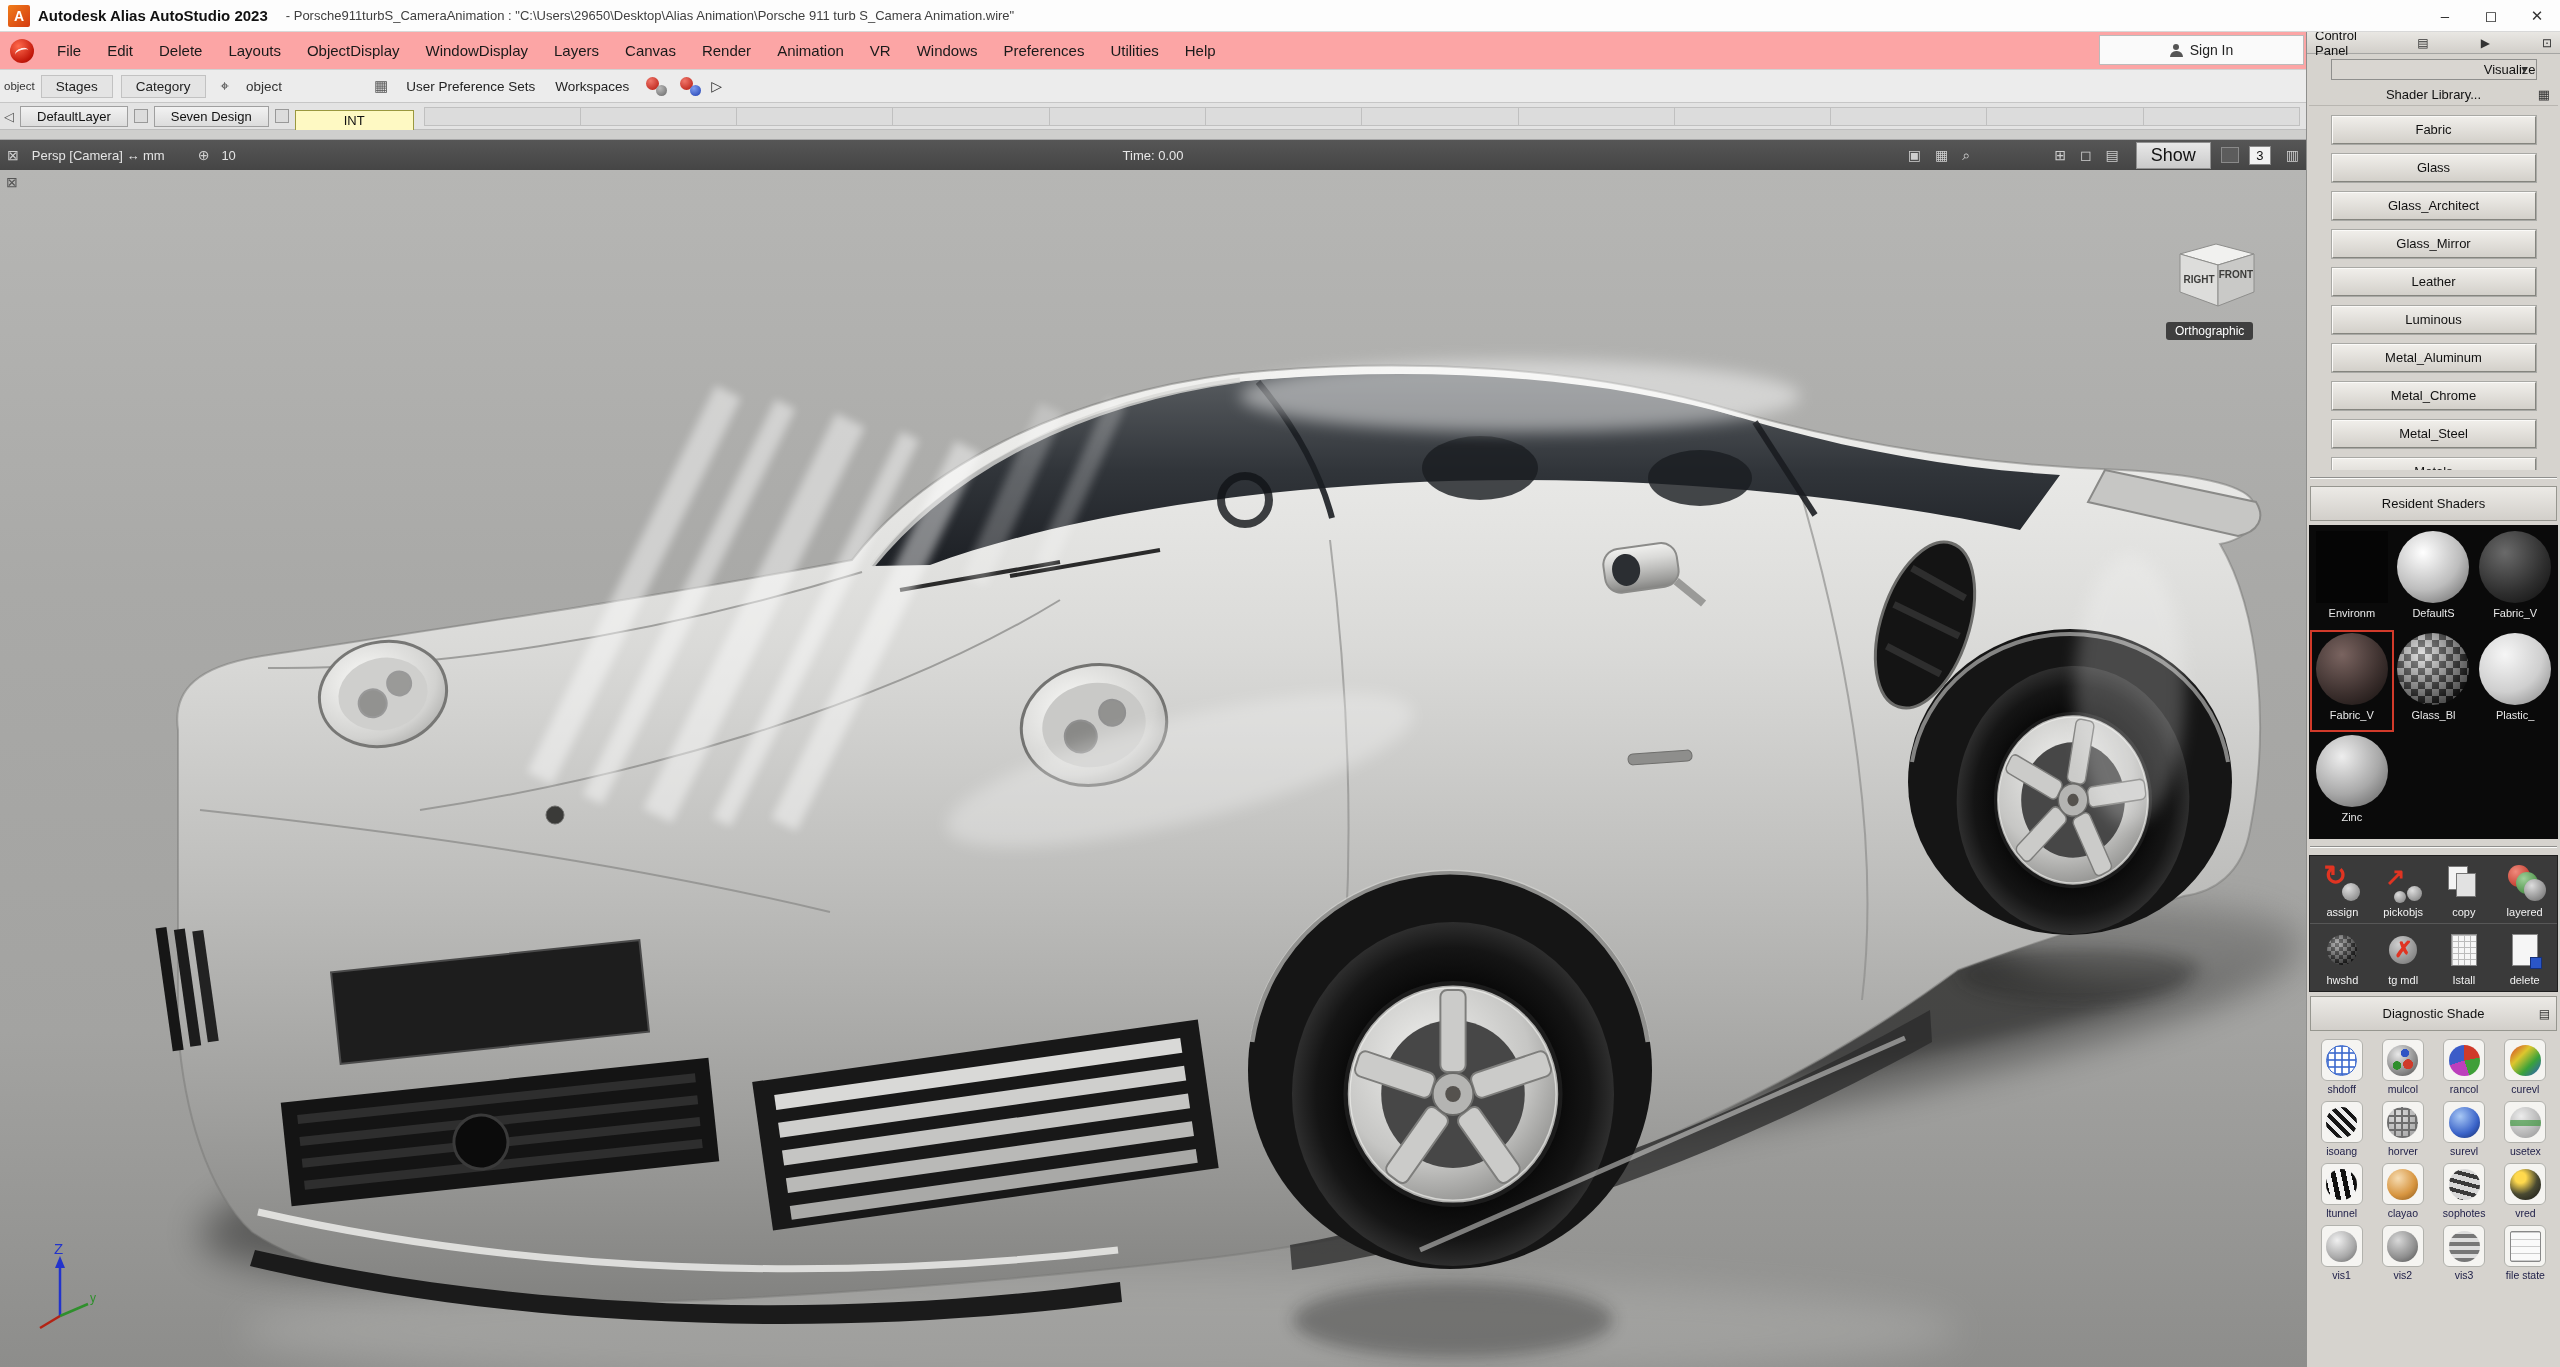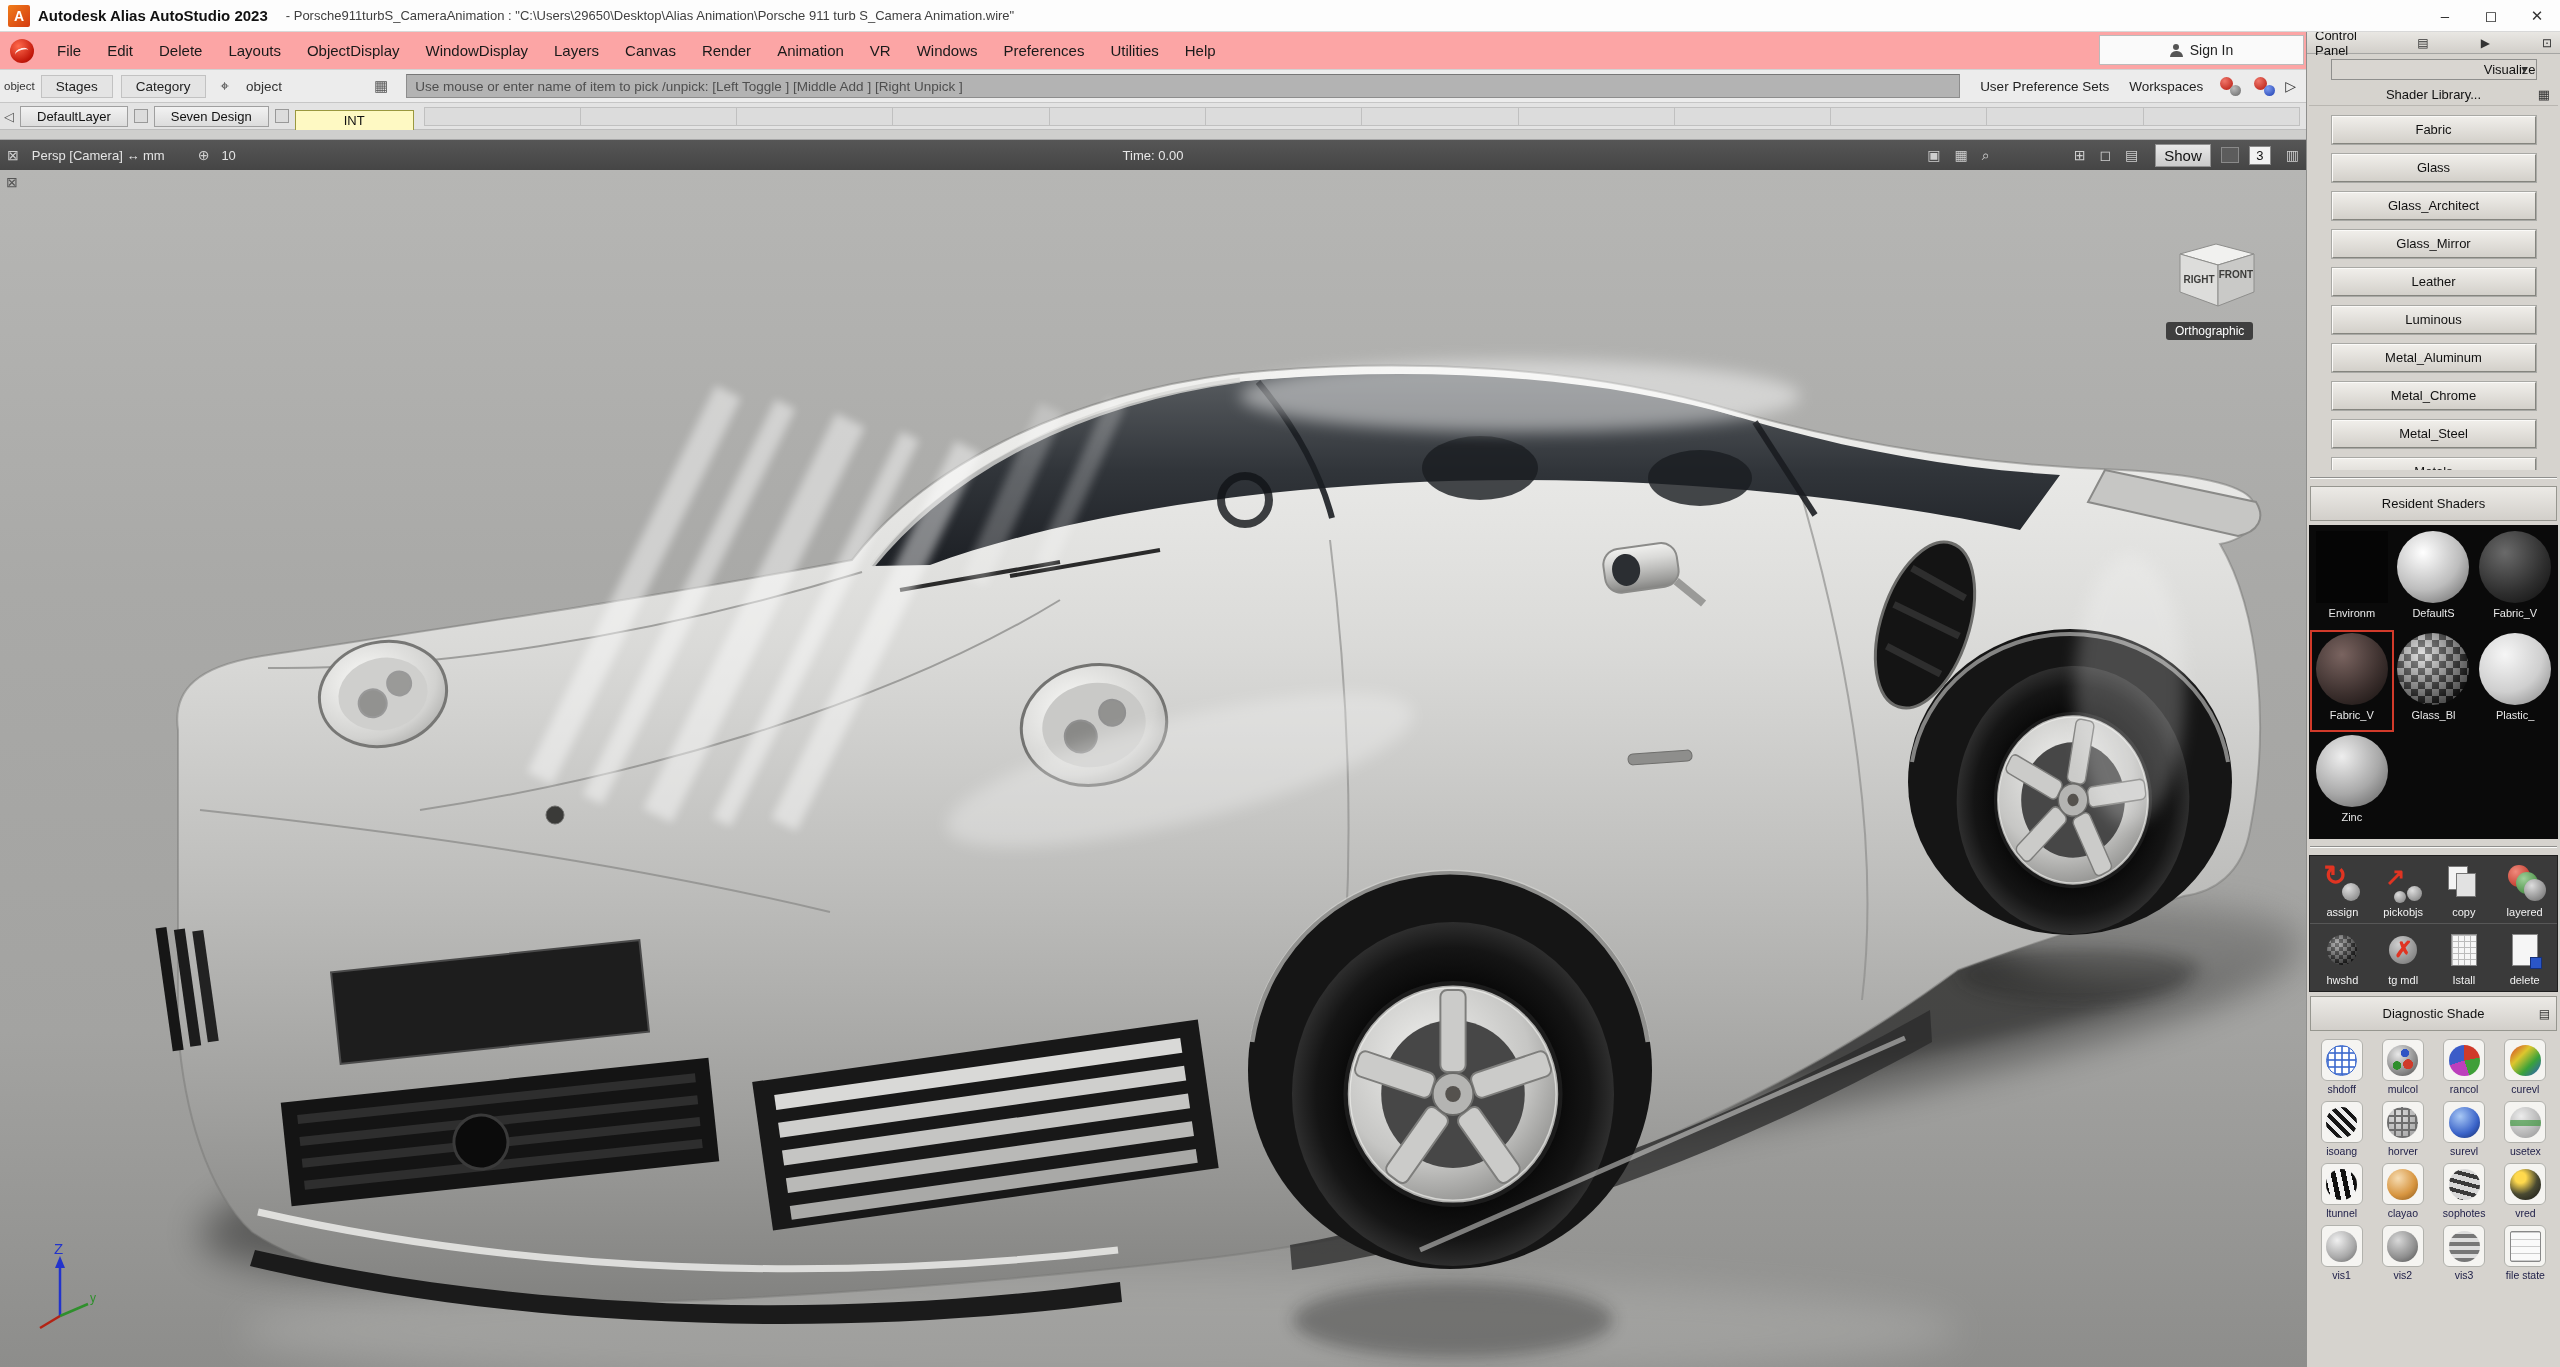--- a/index.html
+++ b/index.html
@@ -70,21 +70,21 @@
   
   #vpheader { position:absolute; top:140px; left:0; width:2306px; height:30px;
               background:linear-gradient(#565656,#454545); color:#e4e4e4; display:flex; align-items:center;
               font-size:13px; }
   #vpheader .hglyph { color:#cfcfcf; font-size:14px; margin:0 7px; }
   #camera-label { margin-left:6px; white-space:nowrap; }
   #grid-size-group { margin-left:26px; display:flex; align-items:center; gap:5px; }
   #time-label { position:absolute; left:50%; transform:translateX(-50%); color:#e8e8e8; }
   #vph-right { margin-left:auto; display:flex; align-items:center; }
   #show-btn { background:linear-gradient(#e8e8e8,#cacaca); color:#111; border:1px solid #909090;
-              padding:2px 8px; font-size:15px; margin:10px 10px; }
+              padding:2px 14px; font-size:18px; margin:10px 10px; }
   .frame-box { width:22px; height:19px; background:#f3f3f3; color:#111; border:1px solid #888;
                display:flex; align-items:center; justify-content:center; font-size:13px; margin-right:8px; }
   .empty-box { width:18px; height:16px; background:#5c5c5c; border:1px solid #8a8a8a; margin-right:10px; }
 
   
   #viewport { position:absolute; top:170px; left:0; width:2306px; height:1197px;
               background:linear-gradient(#b6b6b4 0%, #a9a9a7 35%, #a3a3a1 72%, #8d8d8b 100%); overflow:hidden; }
   #vp-corner-x { position:absolute; left:6px; top:4px; color:#555; font-size:14px; }
   #car-svg { position:absolute; inset:0; width:100%; height:100%; }
 
@@ -239,21 +239,20 @@
   </span>
 </div>
 
 <div id="pickbar">
   <span class="mini-label">object</span>
   <span class="flat-btn">Stages</span>
   <span class="flat-btn">Category</span>
   <span class="tool-glyph">⌖</span>
   <span id="object-value">object</span>
   <span id="grid-ico">▦</span>
-  <input id="prompt-input" readonly="" value="Use mouse or enter name of item to pick /unpick: [Left Toggle ] [Middle Add ] [Right Unpick ]" style="">
   <span class="right-label">User Preference Sets</span>
   <span class="right-label">Workspaces</span>
   <span class="ball-ico">
       <span class="b1"></span>
       <span class="b2"></span>
     </span>
   <span class="ball-ico blue">
       <span class="b1"></span>
       <span class="b2"></span>
     </span>

